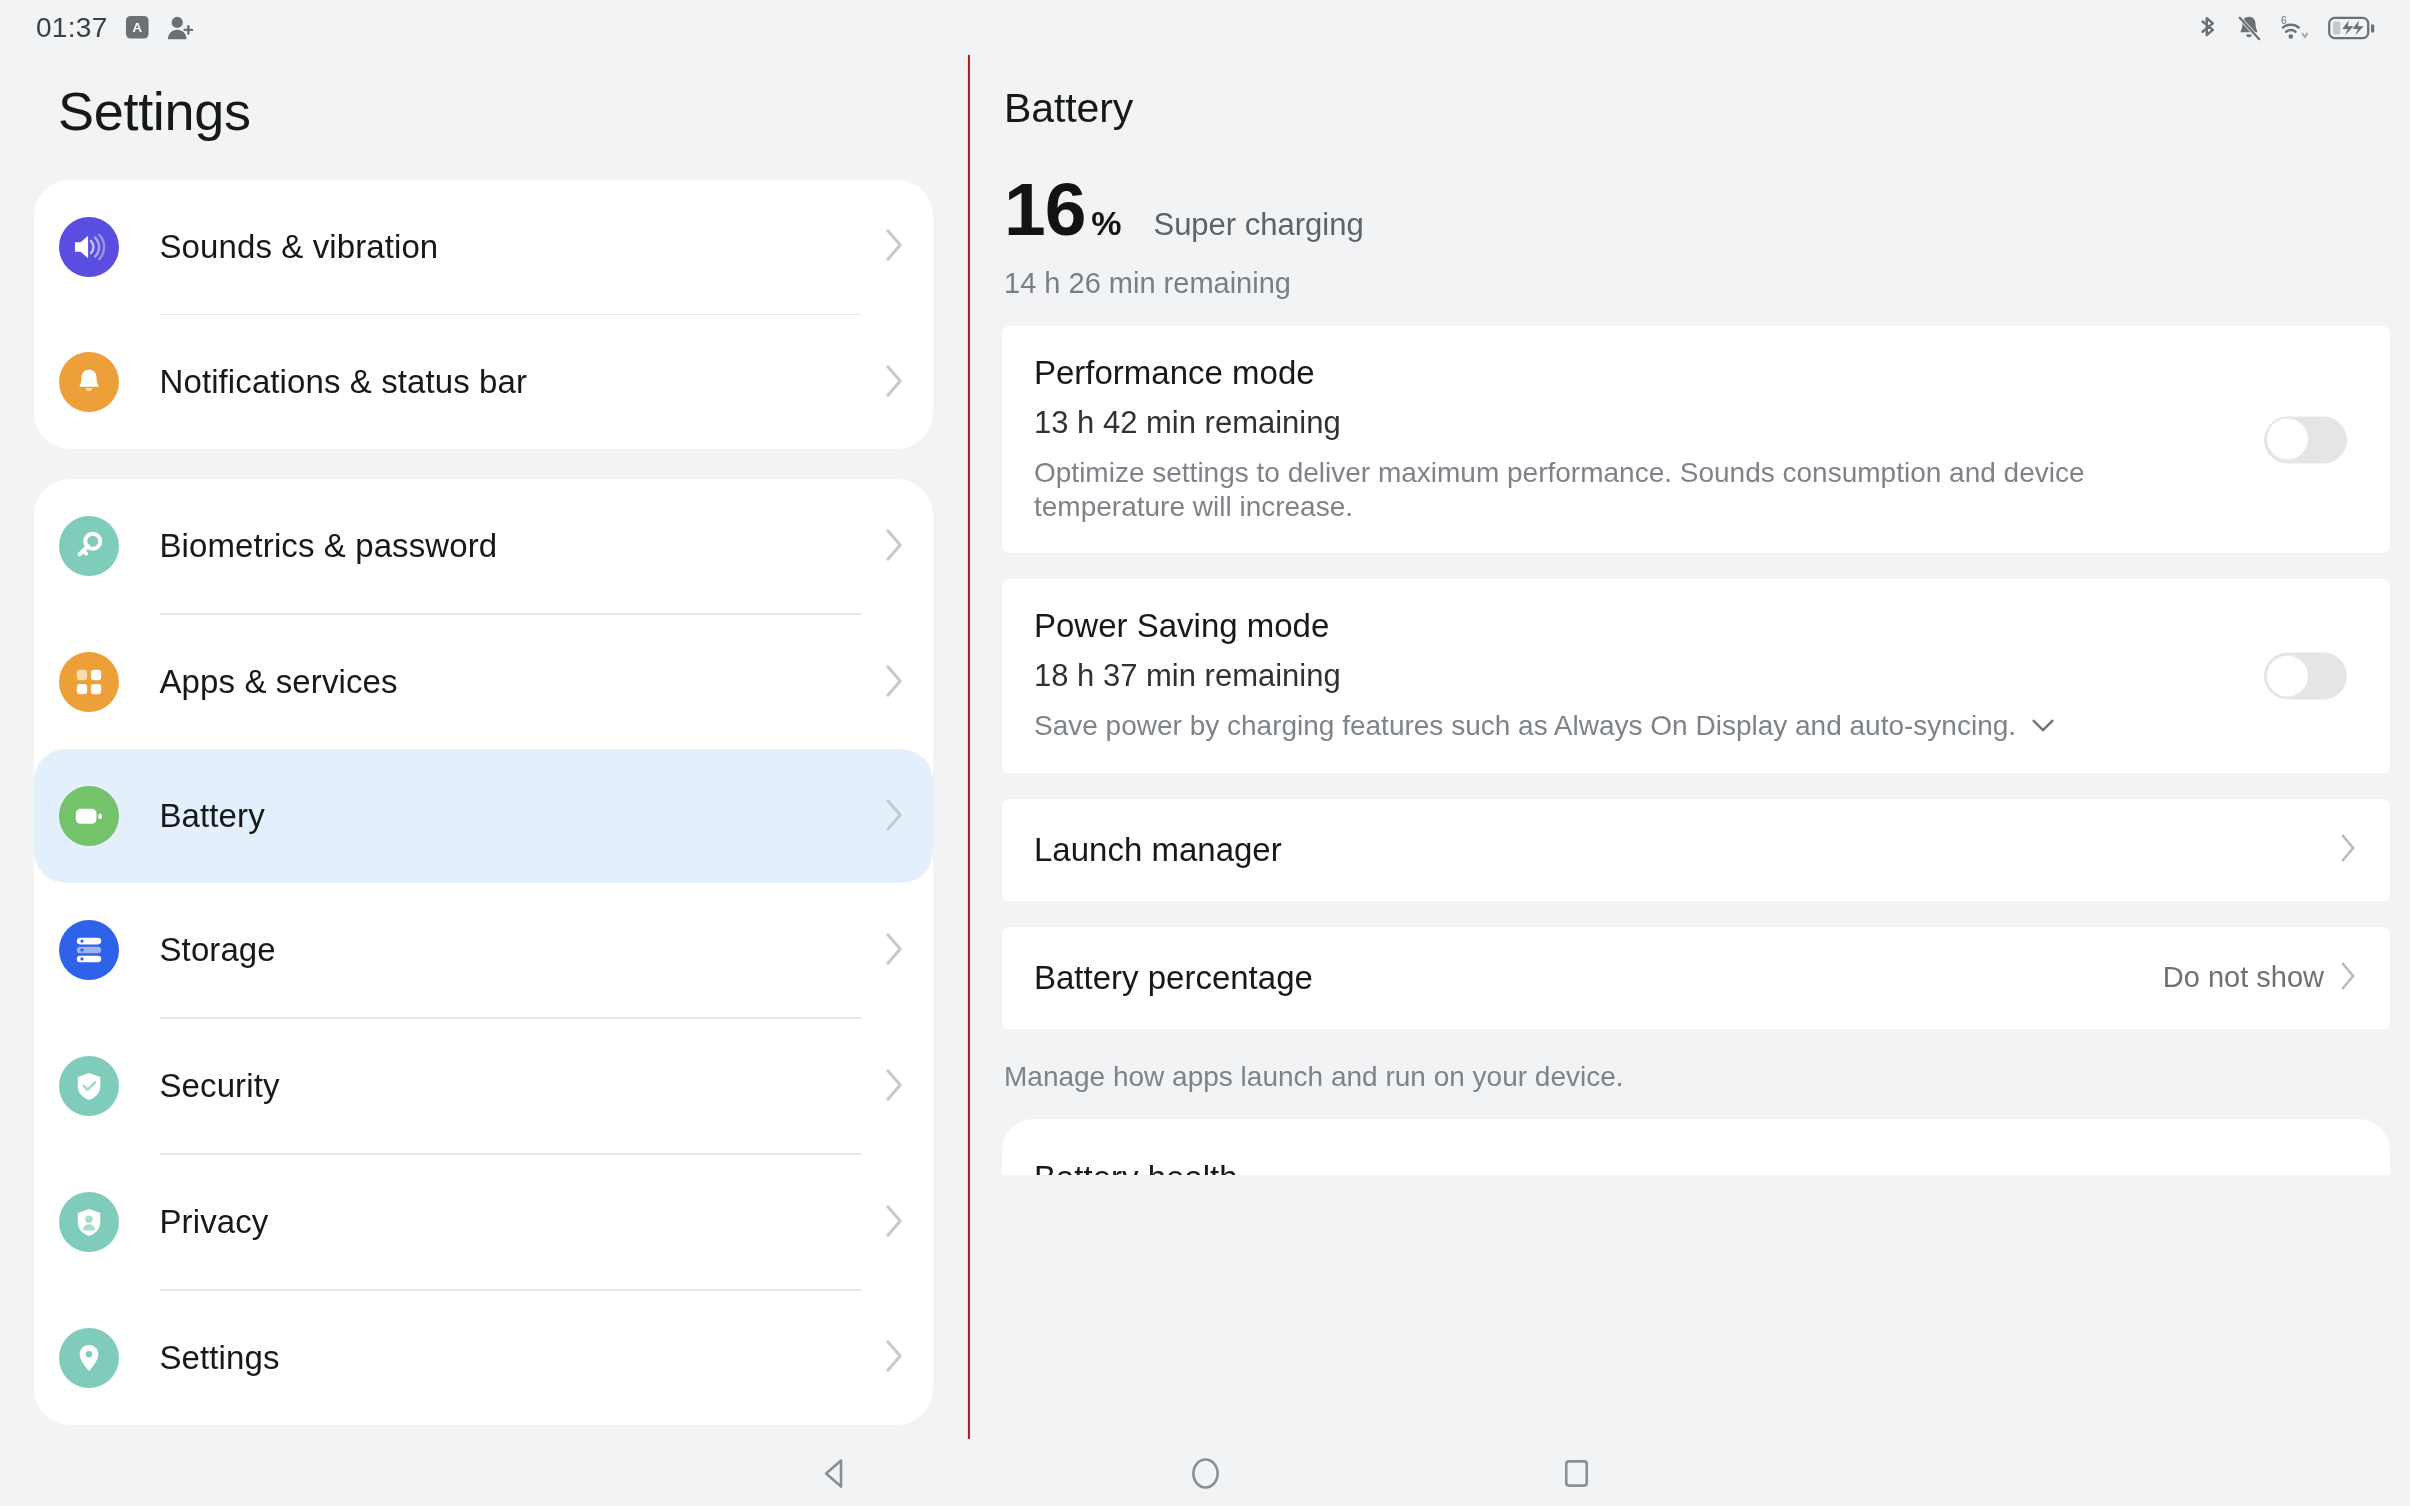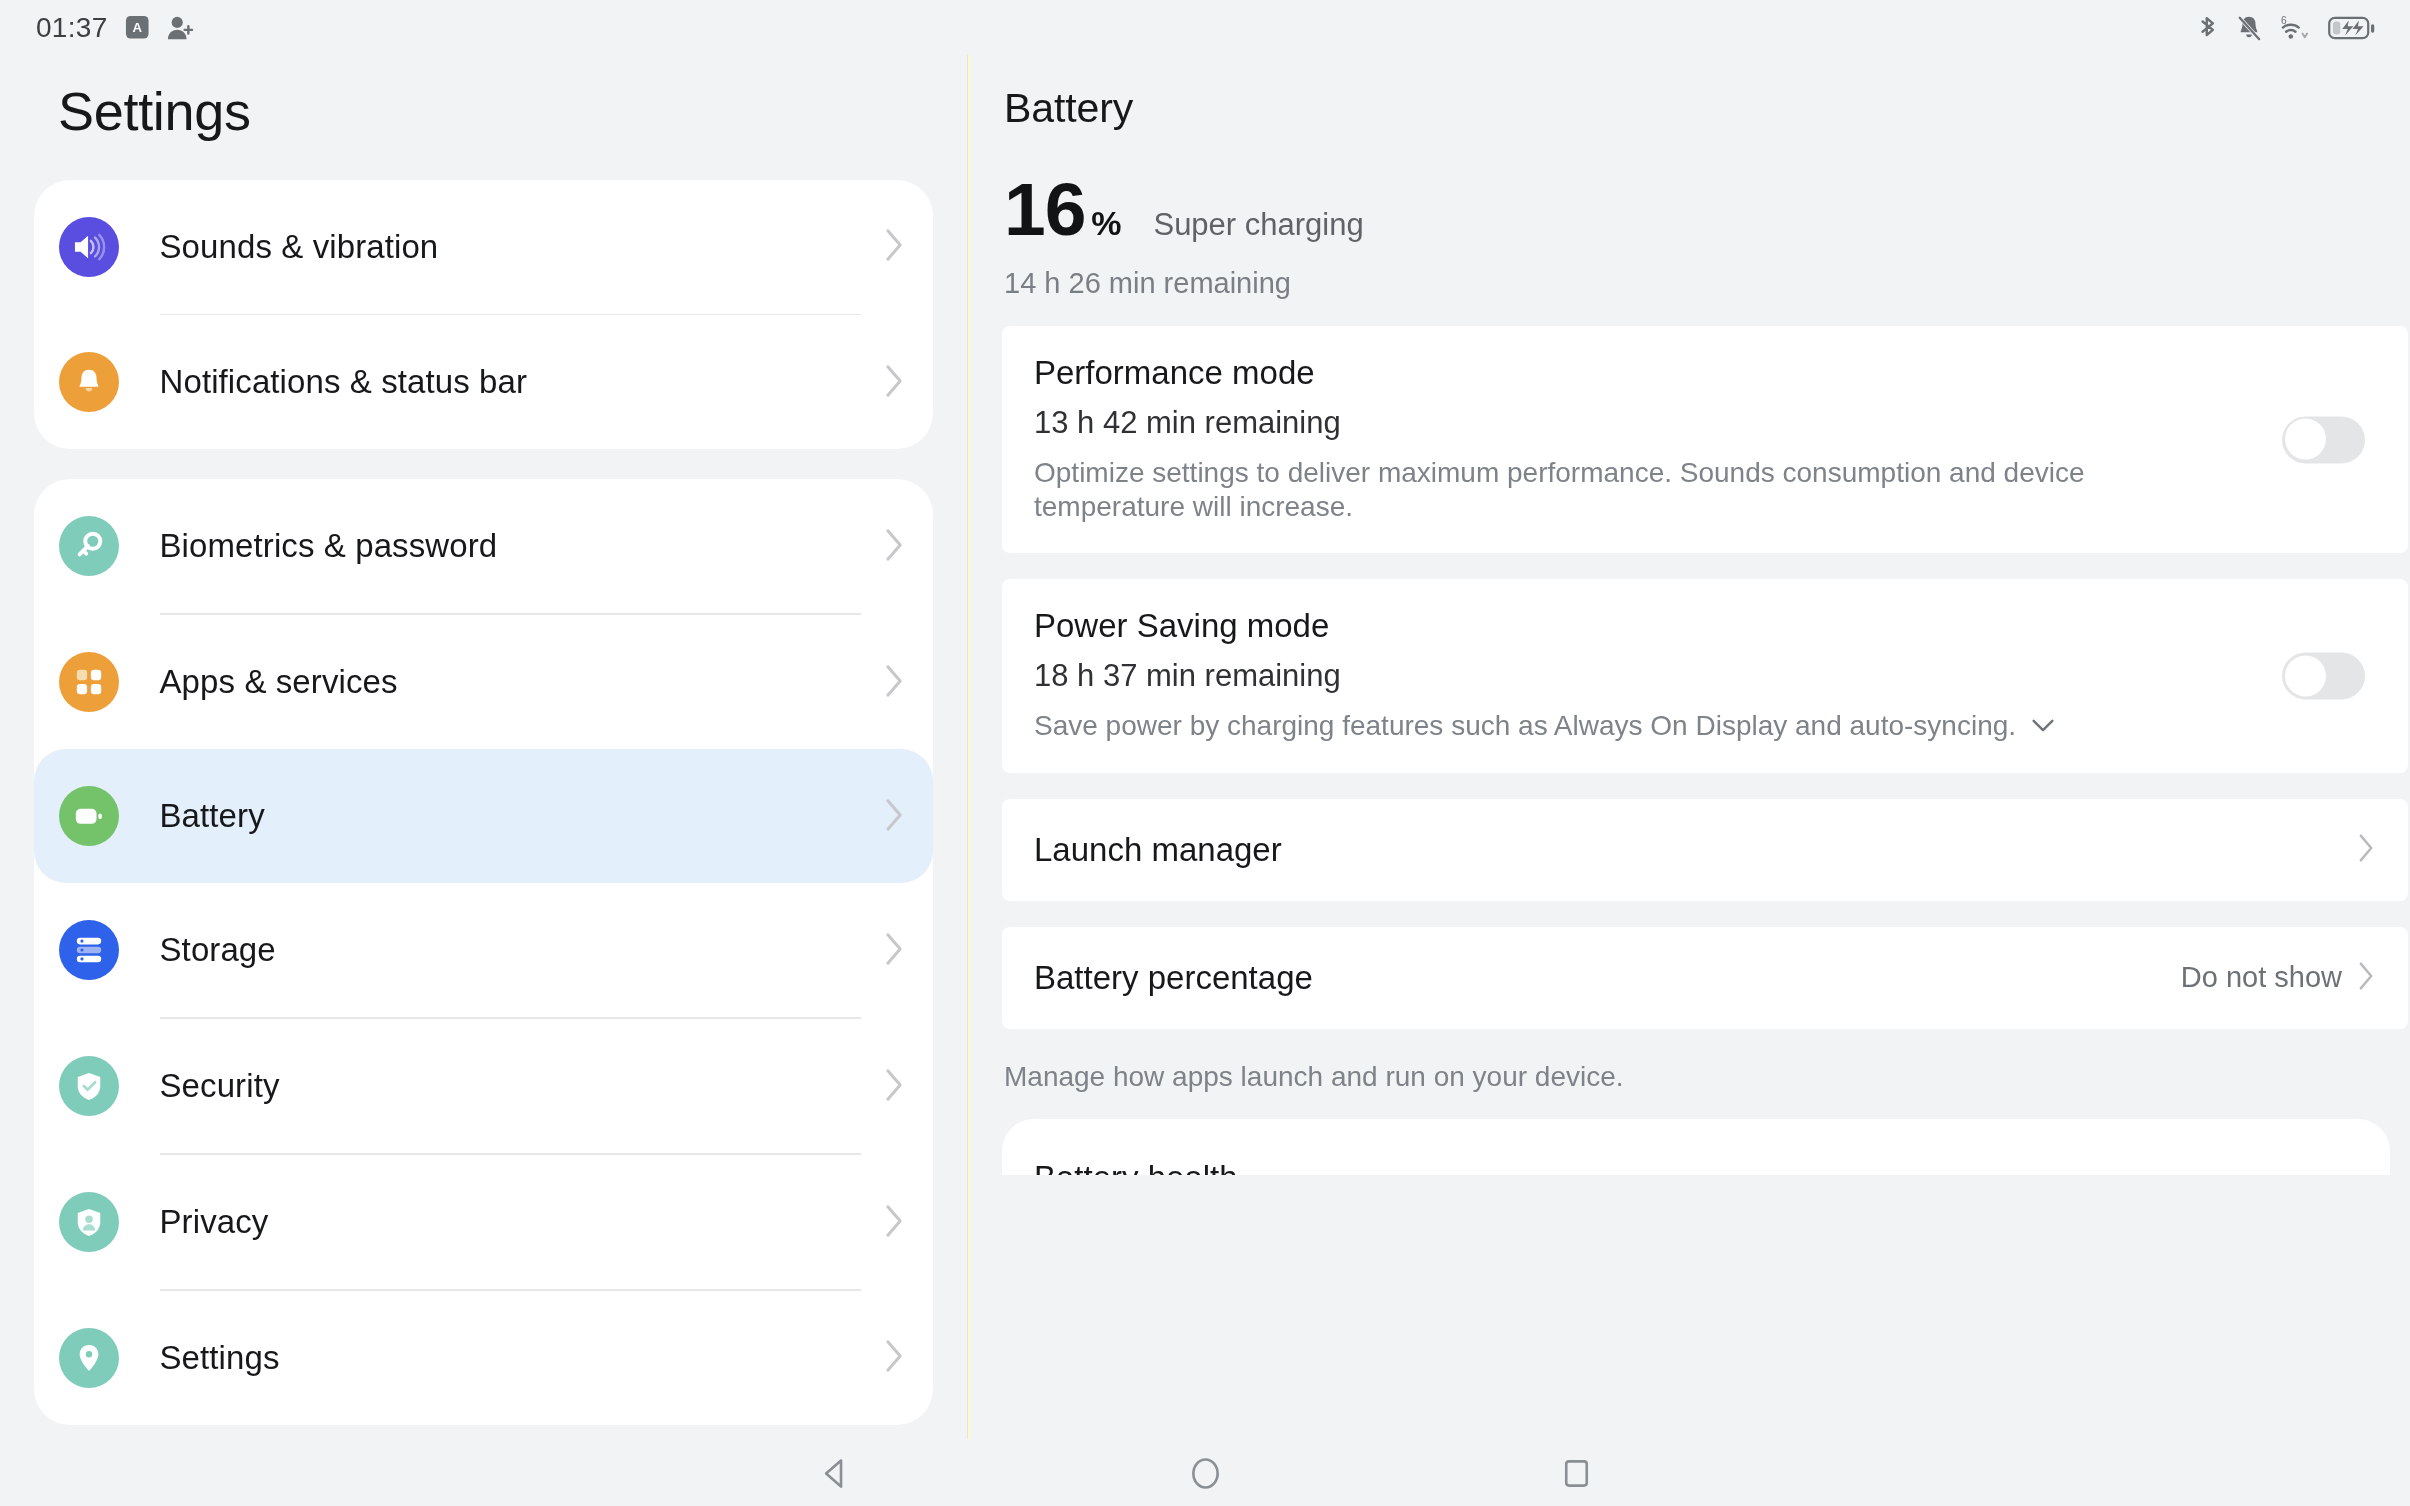--- a/index.html
+++ b/index.html
@@ -5,21 +5,21 @@
   * { box-sizing: border-box; margin: 0; padding: 0; }
   html, body {
     width: 2411px; height: 1507px;
     background: #f1f3f4;
     font-family: "Liberation Sans", sans-serif;
     overflow: hidden;
   }
   #screen {
     position: relative;
     width: 2331px; height: 1507px;
-    background: #fef9c3;
+    background: #b91c1c;
   }
 
   
   .statusbar {
     position: absolute; top: 0; left: 0;
     width: 2411px; height: 55px;
     display: flex; align-items: center;
     padding: 0 36px;
     background: #f1f3f4;
   }
@@ -84,21 +84,21 @@
     padding: 30px 0 0 34px; letter-spacing: -0.1px;
   }
   .battery-summary { padding: 34px 0 0 34px; }
   .bs-line1 { display: flex; align-items: baseline; }
   .bs-pct { font-size: 75px; font-weight: bold; color: #111315; letter-spacing: -0.9px; }
   .bs-pctsym { font-size: 34px; font-weight: bold; color: #111315; margin-left: 5.6px; }
   .bs-state { font-size: 31px; color: #5f6368; margin-left: 32px; }
   .bs-remain { font-size: 29px; color: #7a7f85; margin-top: 15px; }
 
   .card {
-    margin: 26px 3px 0 32px;
+    margin: 26px 21px 0 32px;
     background: #ffffff;
     border-radius: 8px;
     position: relative;
   }
   .card-pad { padding: 28px 32px 30px 32px; }
   .card-title { font-size: 33px; color: #16181a; }
   .card-sub { font-size: 31px; color: #2f3134; margin-top: 13px; }
   .card-desc {
     font-size: 28px; color: #7e8389; margin-top: 15px;
     line-height: 1.2; max-width: 1083px;

